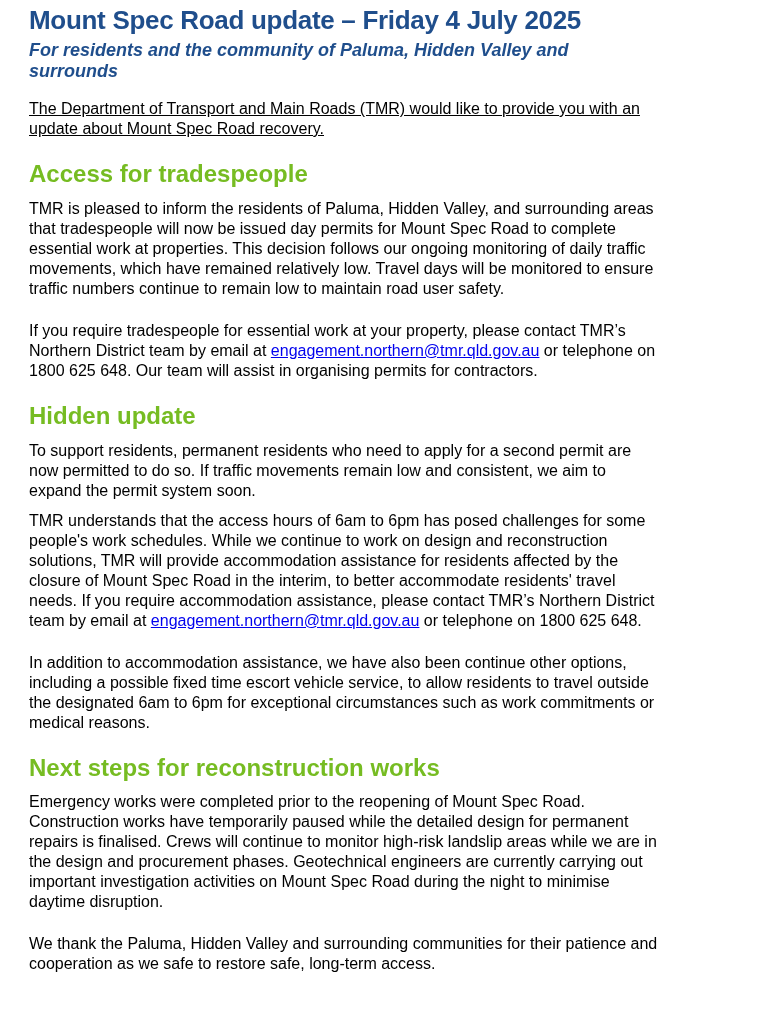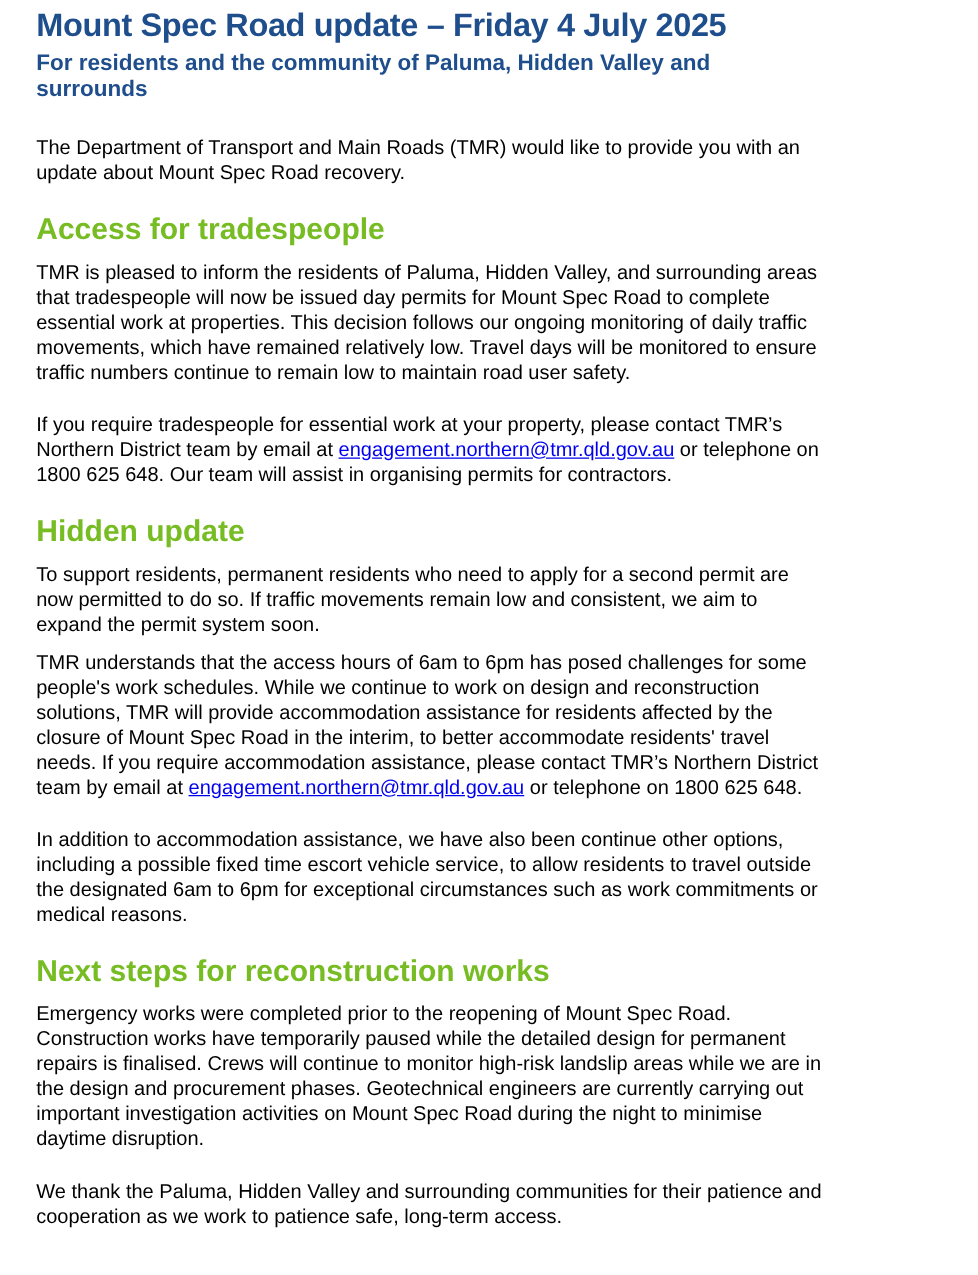--- a/index.html
+++ b/index.html
@@ -32,29 +32,31 @@
     color: var(--heading-blue);
     margin: 0;
     letter-spacing: -0.3px;
   }
   .doc-subtitle {
     font-size: 18px;
     line-height: 1.2;
     font-weight: bold;
     color: var(--heading-blue);
     margin: 4px 0 0 0;
+    font-style: italic;
   }
   p.body-para {
     font-size: 16px;
     line-height: 20px;
     margin: 22px 0 0 0;
     max-width: 744px;
   }
   p.intro {
-    margin-top: 26px;
+    margin-top: 16px;
+    text-decoration: underline;
   }
   p.after-heading {
     margin-top: 10px;
   }
   h3.section-heading {
     font-size: 24px;
     line-height: 1.2;
     font-weight: bold;
     color: var(--heading-green);
     margin: 21px 0 0 0;
@@ -89,15 +91,15 @@
 
   <p class="body-para after-heading"><span>TMR understands that the access hours of 6am to 6pm has posed challenges for some people's work schedules. While we continue to work on design and reconstruction solutions, TMR will provide accommodation assistance for residents affected by the closure of Mount Spec Road in the interim, to better accommodate residents' travel needs. If you require accommodation assistance, please contact TMR’s Northern District team by email at </span><a class="email-link" href="#">engagement.northern@tmr.qld.gov.au</a><span> or telephone on 1800 625 648.</span></p>
 
   <p class="body-para">In addition to accommodation assistance, we have also been continue other options, including a possible fixed time escort vehicle service, to allow residents to travel outside the designated 6am to 6pm for exceptional circumstances such as work commitments or medical reasons.</p>
 
 
   <h3 class="section-heading">Next steps for reconstruction works</h3>
 
   <p class="body-para after-heading">Emergency works were completed prior to the reopening of Mount Spec Road. Construction works have temporarily paused while the detailed design for permanent repairs is finalised. Crews will continue to monitor high-risk landslip areas while we are in the design and procurement phases. Geotechnical engineers are currently carrying out important investigation activities on Mount Spec Road during the night to minimise daytime disruption.</p>
 
-  <p class="body-para">We thank the Paluma, Hidden Valley and surrounding communities for their patience and cooperation as we work to patience safe, long-term access.</p>
+  <p class="body-para">We thank the Paluma, Hidden Valley and surrounding communities for their patience and cooperation as we safe to restore safe, long-term access.</p>
 
 </div>
 
 </body></html>

